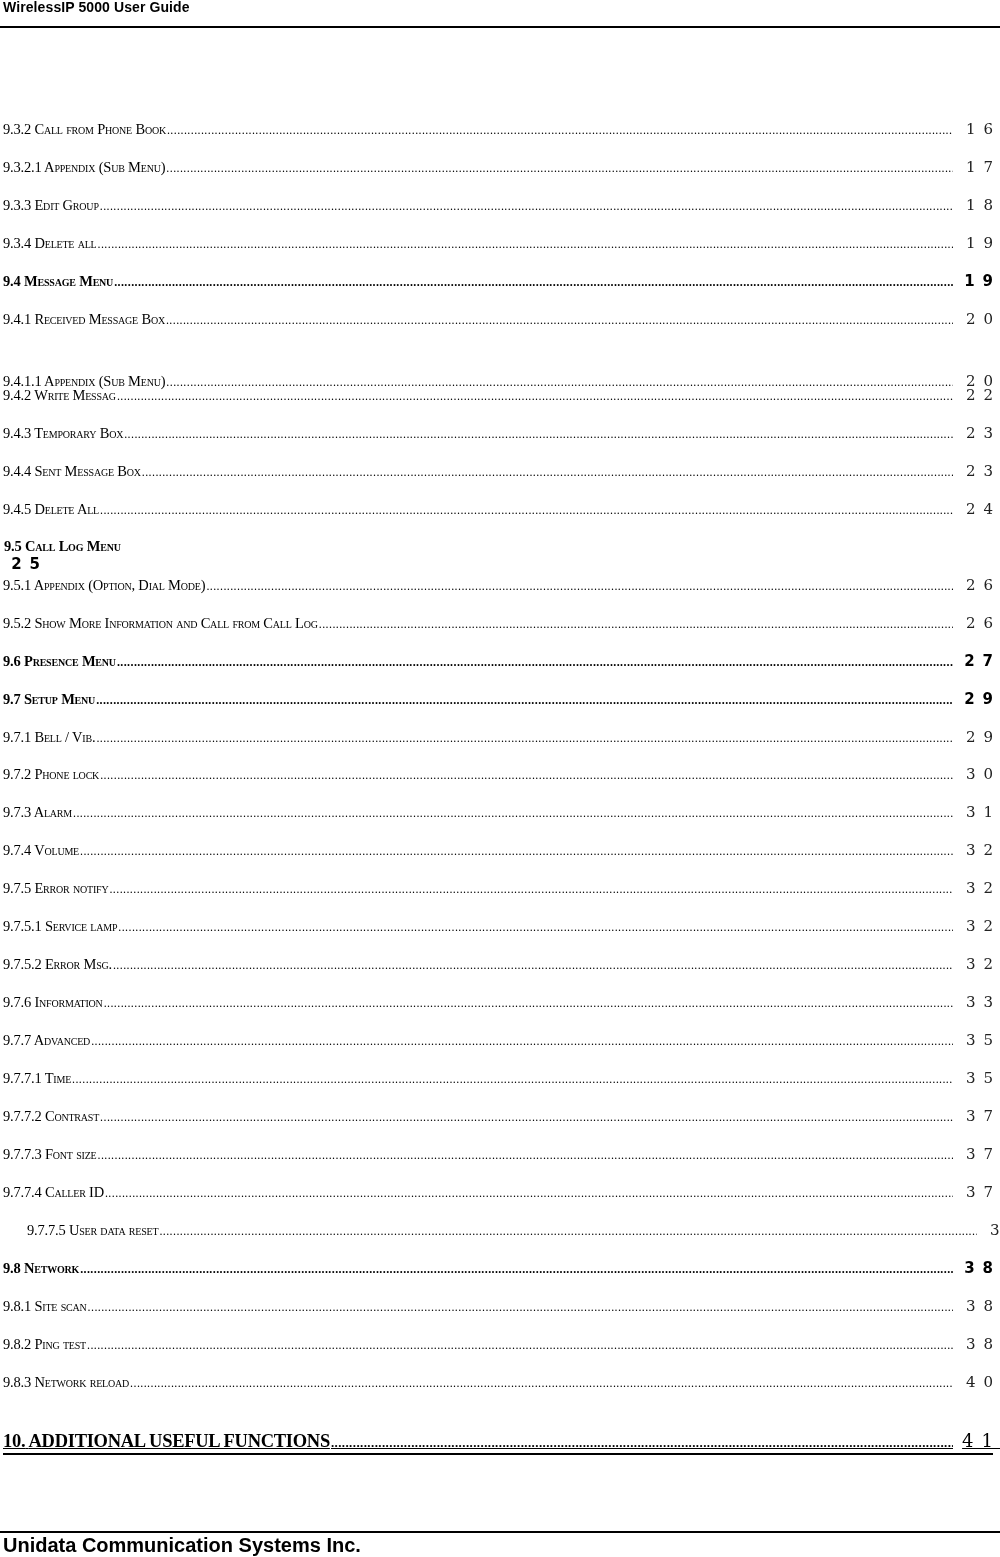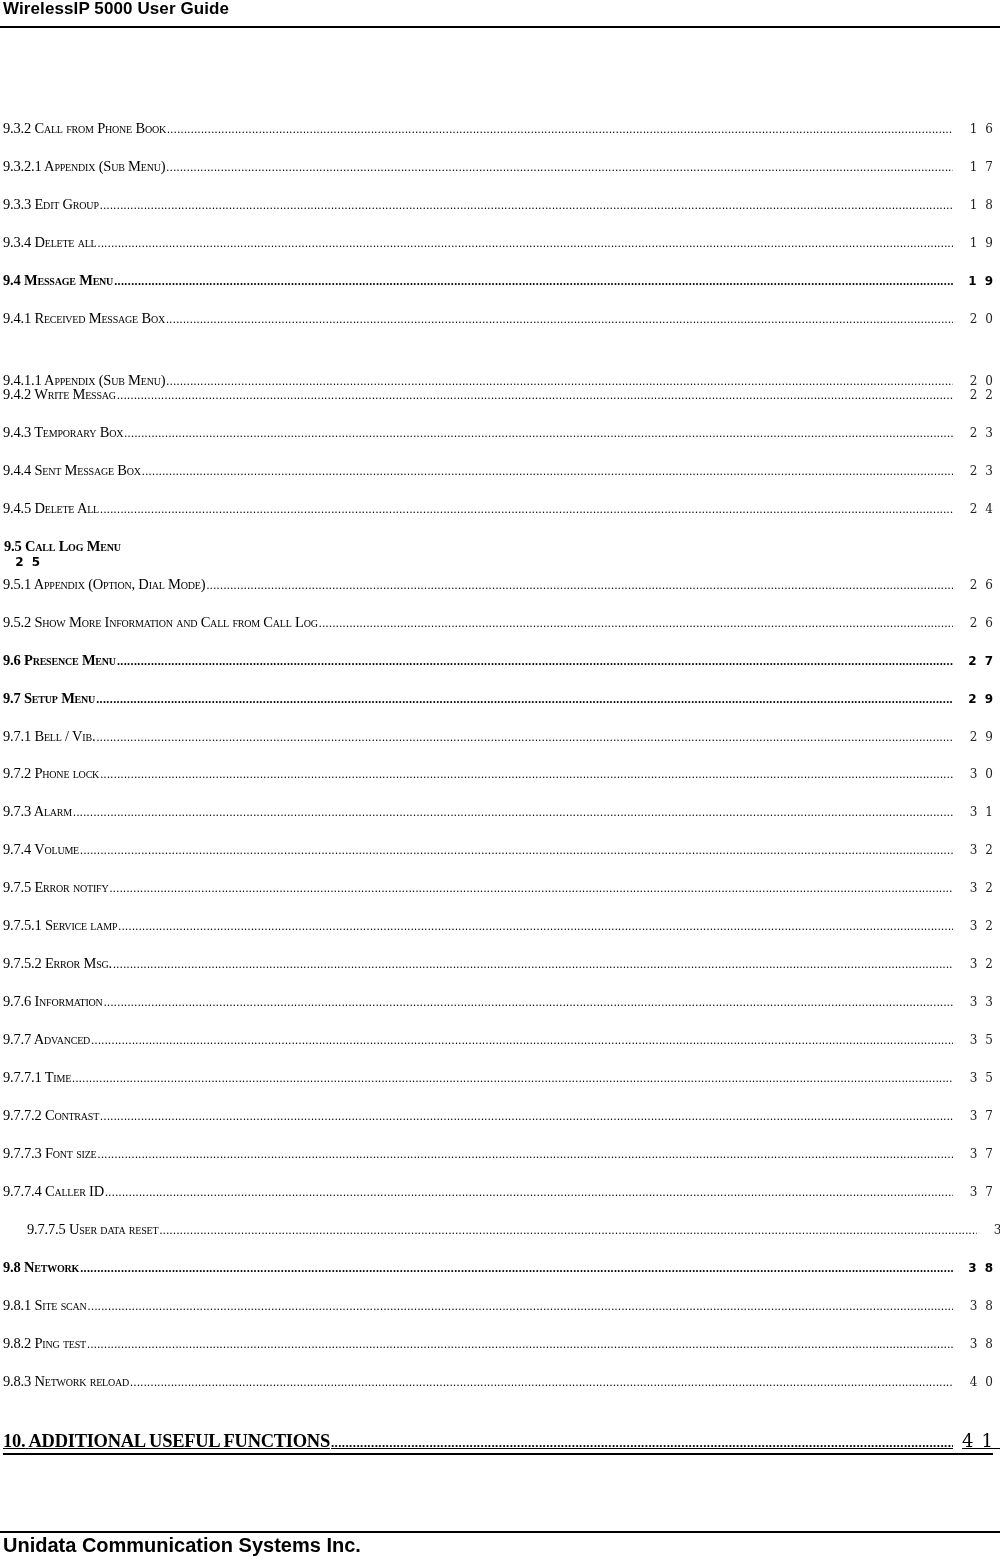--- a/index.html
+++ b/index.html
@@ -1,24 +1,24 @@
 <!DOCTYPE html>
 <html><head>
 <meta charset="utf-8">
 <style>
   html, body { margin:0; padding:0; background:#ffffff; }
   body { width:1000px; height:1557px; position:relative; overflow:hidden; color:#000; }
   .header { position:absolute; left:0; top:0; width:1000px; height:26px; border-bottom:2px solid #000; }
-  .header-title { position:absolute; left:3px; top:-1px; font-family:"Liberation Sans", sans-serif; font-weight:bold; font-size:17px; letter-spacing:0.1px; }
+  .header-title { position:absolute; left:3px; top:-1px; font-family:"Liberation Sans", sans-serif; font-weight:bold; font-size:14px; letter-spacing:0.1px; }
   .toc { position:absolute; left:0; top:120px; width:1000px; }
   .row { position:absolute; left:3px; width:990px; height:24px; display:flex; align-items:baseline; font-family:"Liberation Serif", serif; font-size:14.5px; white-space:nowrap; }
   .row .label { font-variant:small-caps; flex:0 0 auto; letter-spacing:-0.2px; }
   .row .dots { flex:1 1 auto; overflow:hidden; margin:0 4px 0 1px; position:relative; top:0; }
   .row .dots::before { content:"................................................................................................................................................................................................................................................................................................"; letter-spacing:0.4px; font-size:12px; color:#000; }
-  .row .page { flex:0 0 auto; width:44px; text-align:right; font-family:"DejaVu Serif", serif; font-size:12px; letter-spacing:8px; margin-right:-8px; color:#222; }
+  .row .page { flex:0 0 auto; width:44px; text-align:right; font-family:"DejaVu Serif", serif; font-size:15px; letter-spacing:8px; margin-right:-8px; color:#222; }
   .row.bold .label, .row.bold .dots::before { font-weight:bold; }
   .row.bold .page { font-weight:bold; font-family:"DejaVu Sans", sans-serif; color:#000; }
   .row.chapter { font-size:18.5px; text-decoration:underline; border-bottom:0; }
   .row.chapter .label { font-variant:normal; font-weight:bold; letter-spacing:-0.3px; }
   .row.chapter .dots::before { font-weight:bold; font-size:13px; }
   .chapter-underline { position:absolute; left:3px; width:990px; height:2px; background:#000; }
   .footer { position:absolute; left:0; top:1531px; width:1000px; border-top:2px solid #000; }
   .footer-title { position:absolute; left:3px; top:1px; font-family:"Liberation Sans", sans-serif; font-weight:bold; font-size:20px; }
 </style>
 </head>

